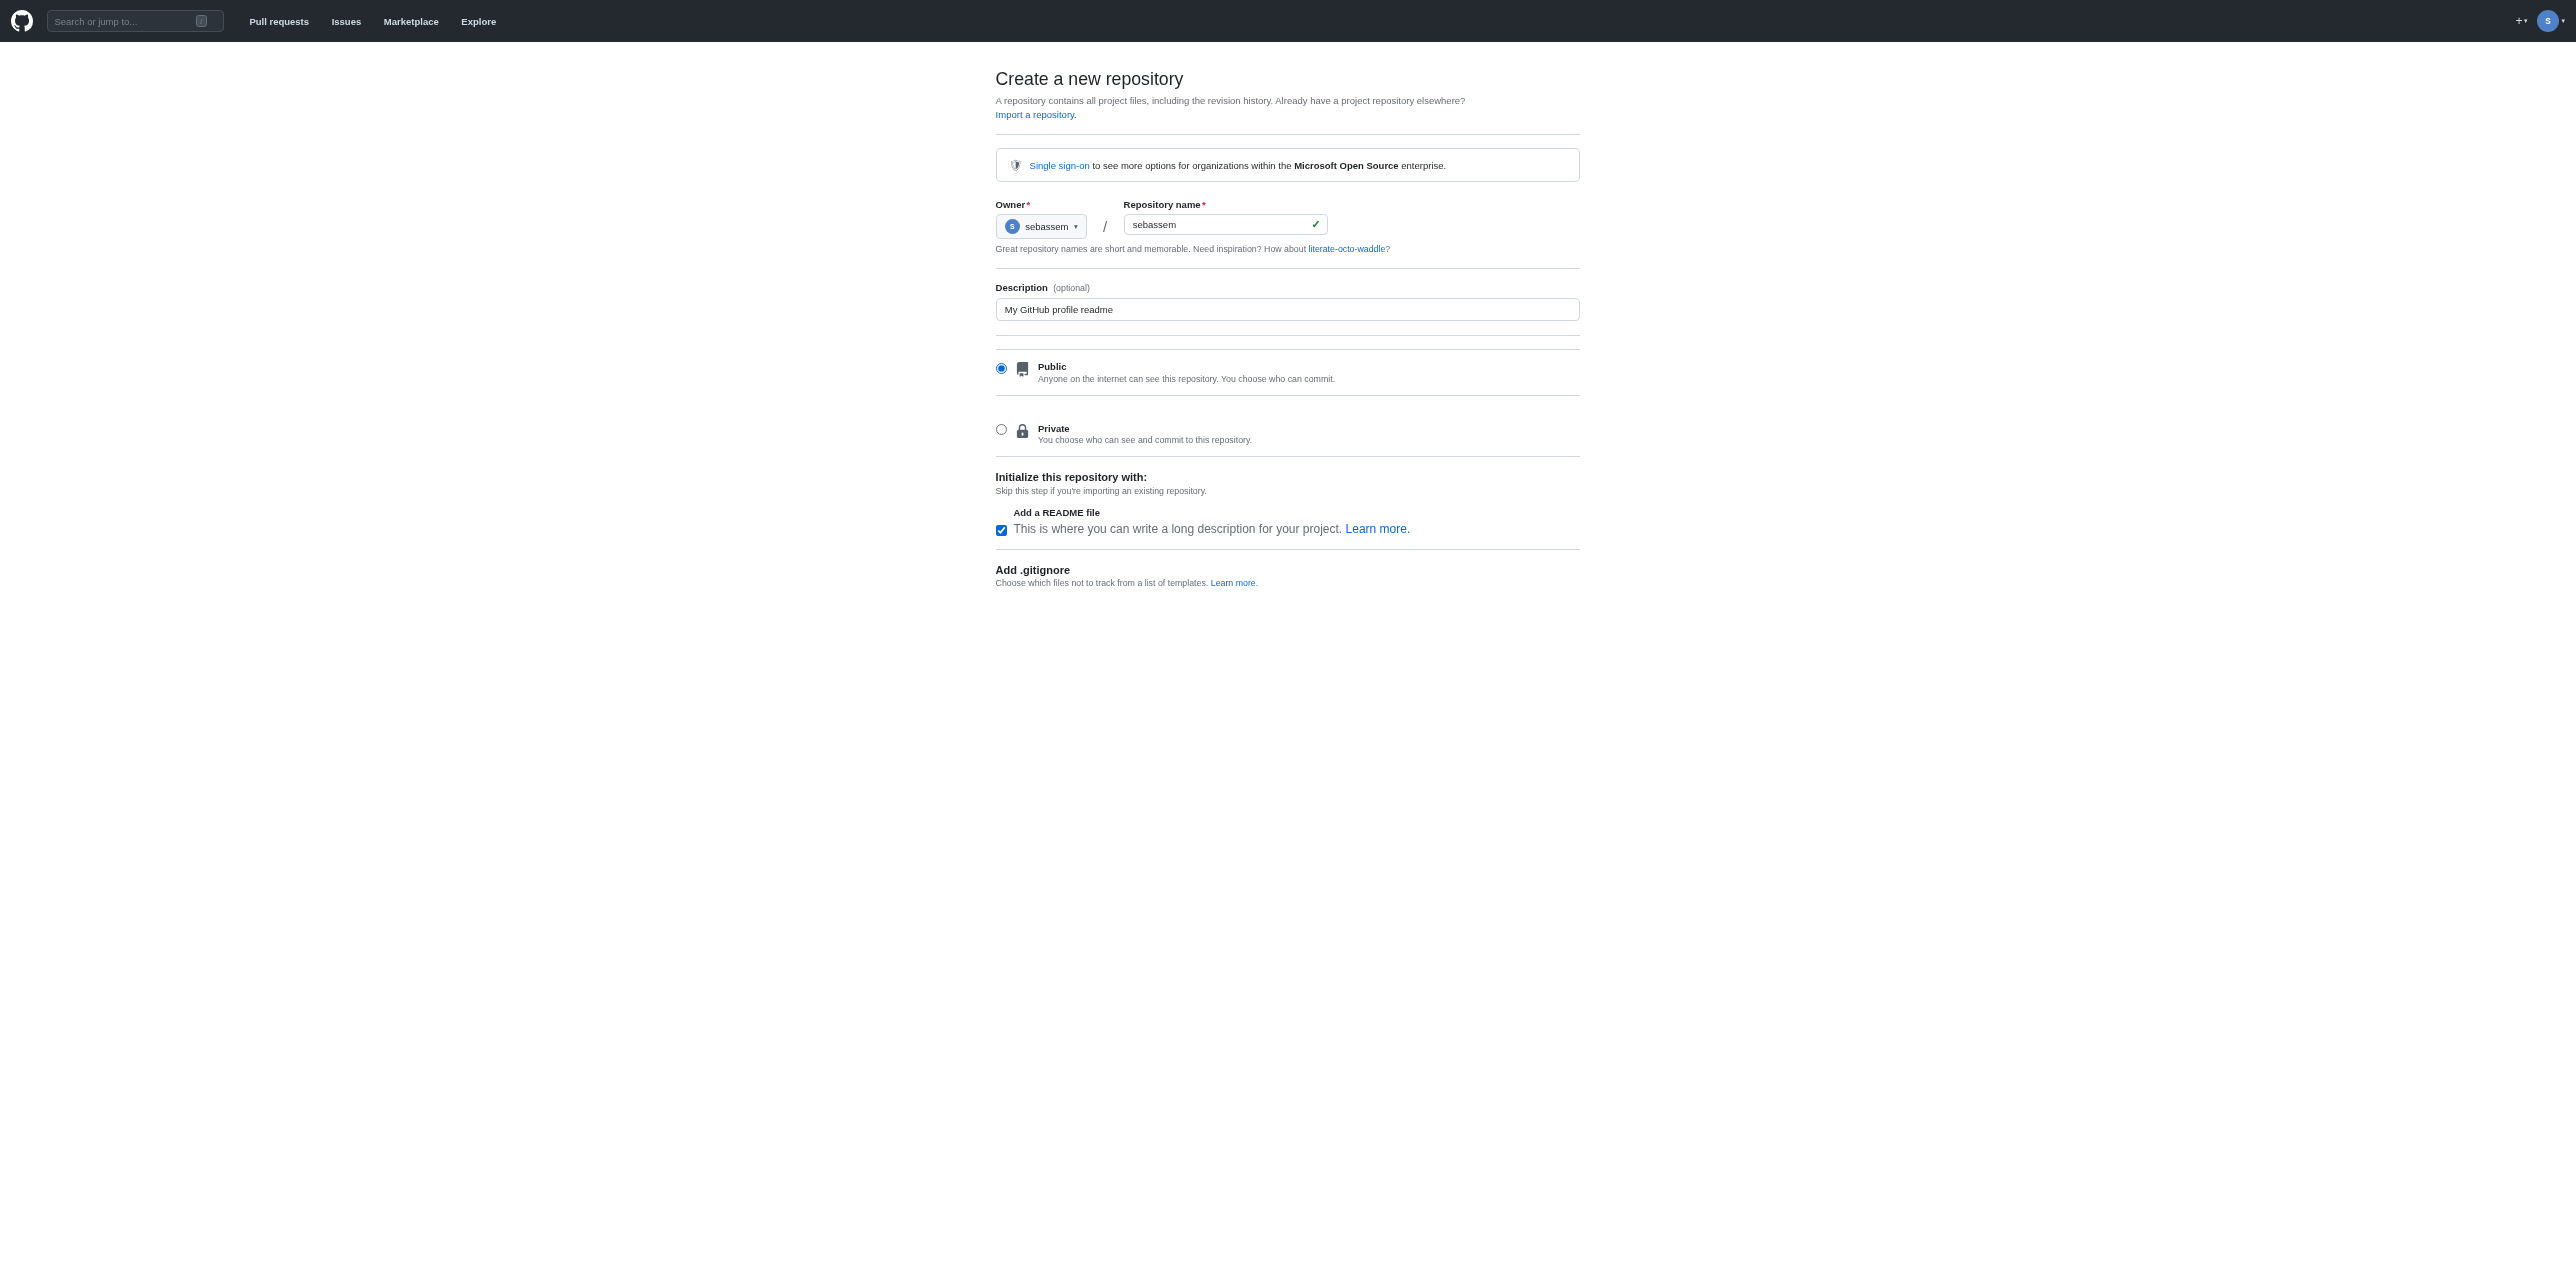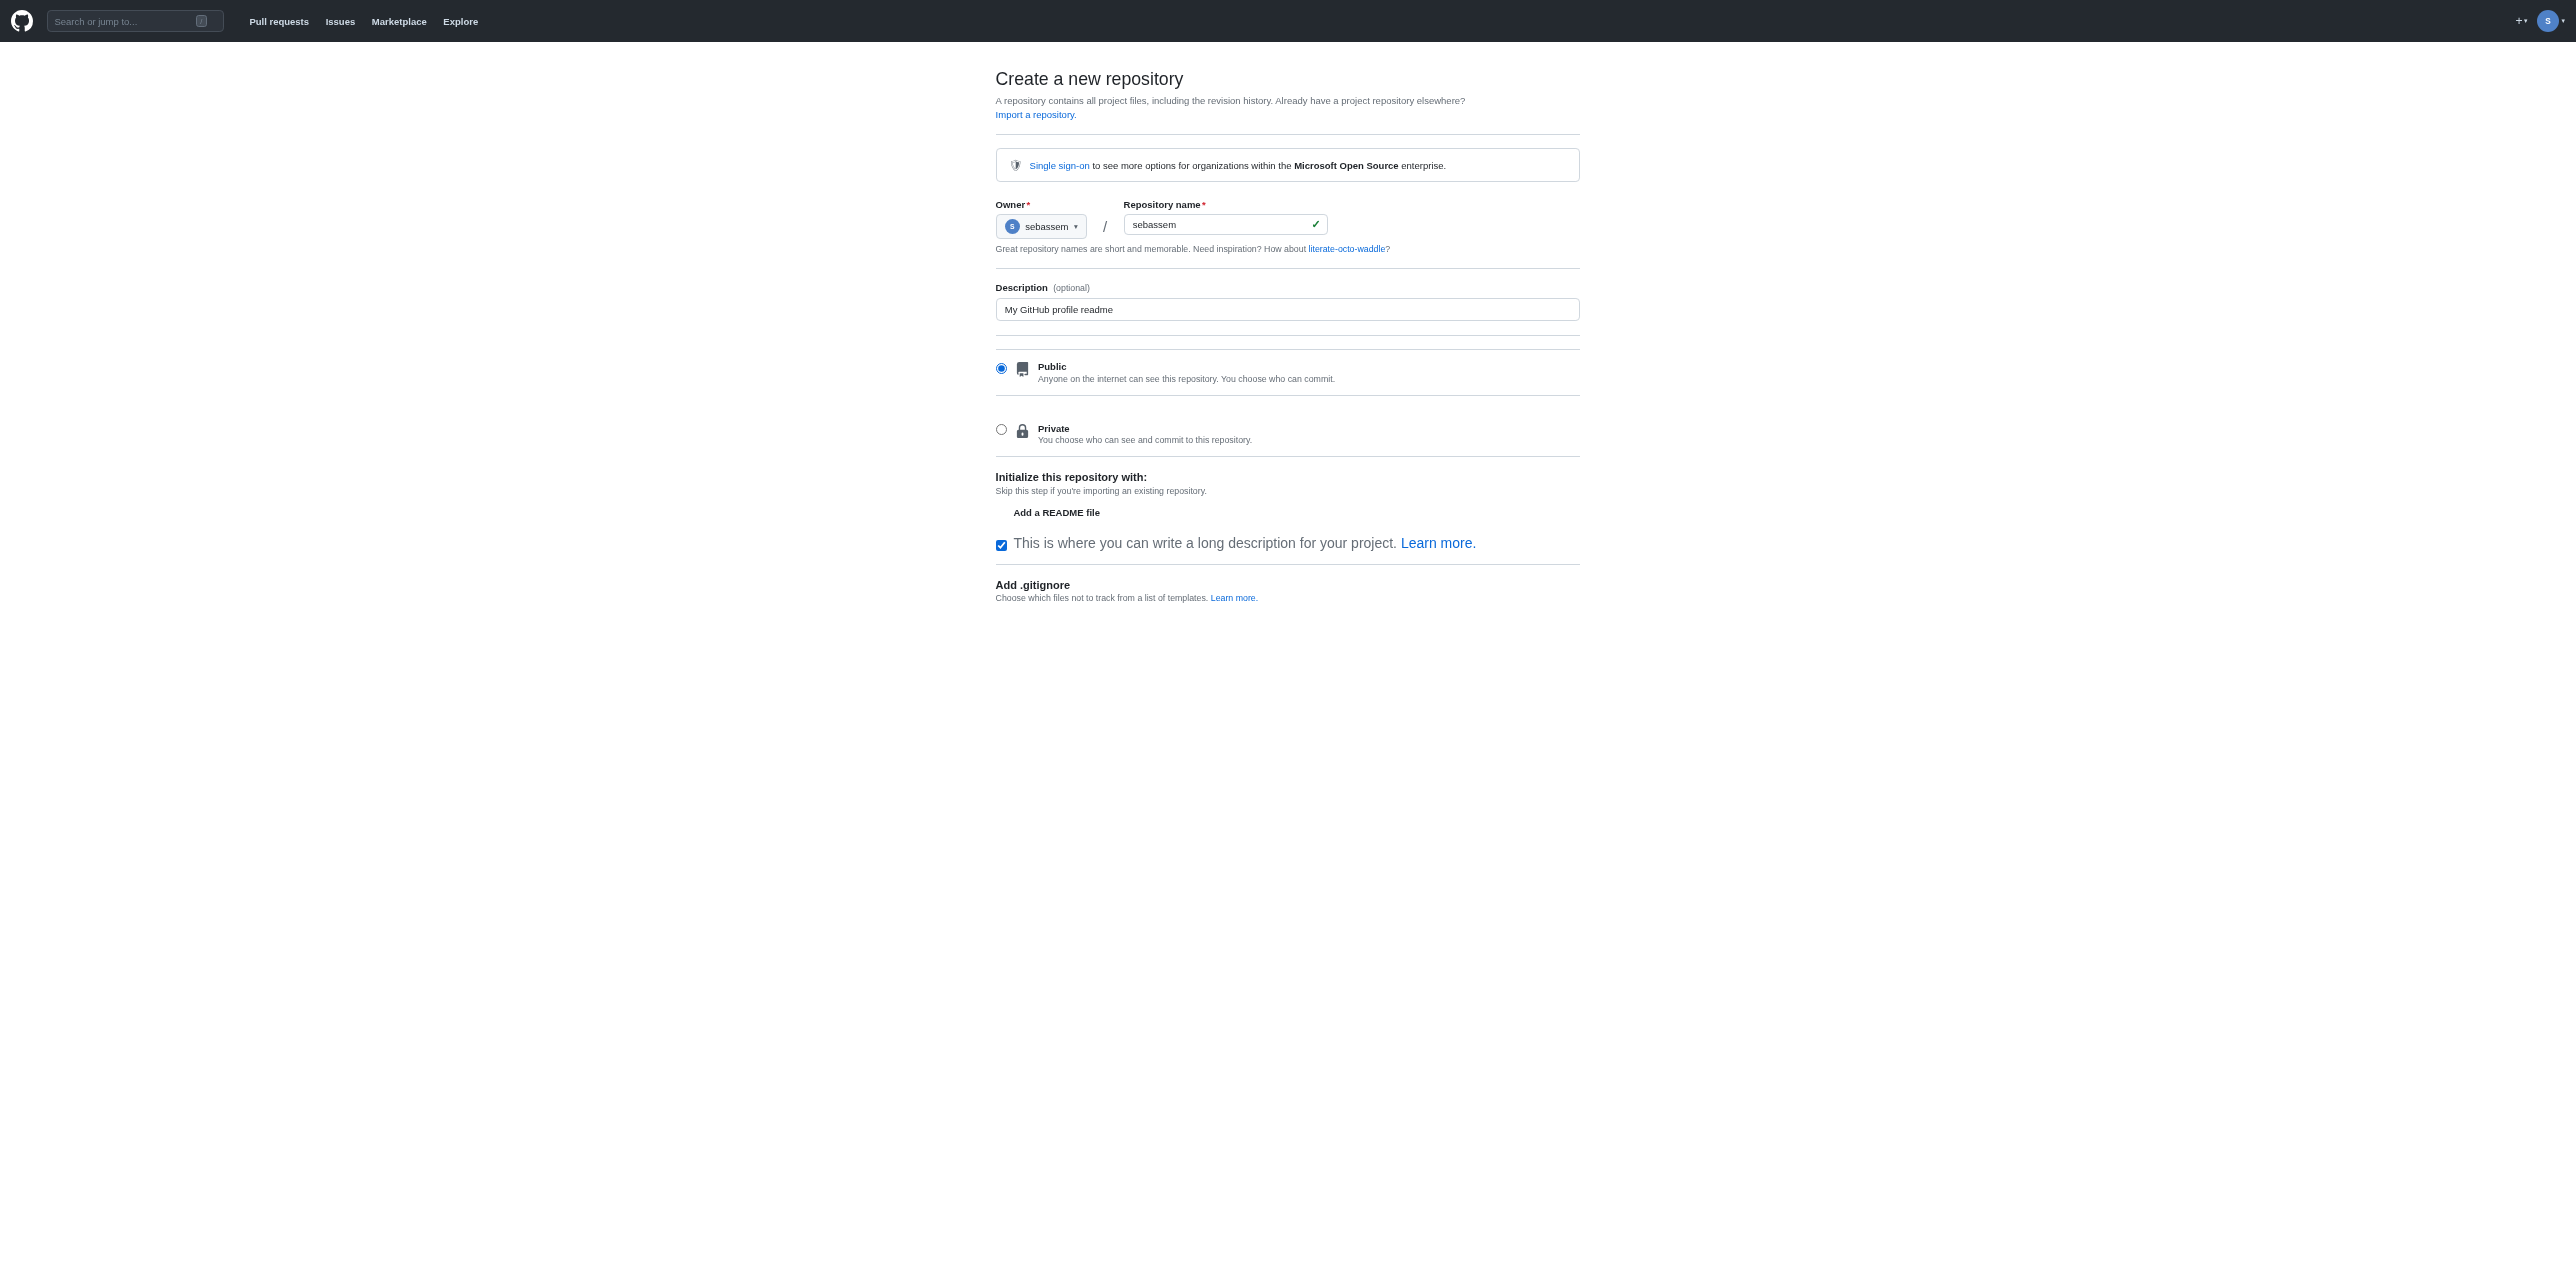--- a/index.html
+++ b/index.html
@@ -45,21 +45,21 @@
       background: #444c56;
       border: 0.7px solid #636e7b;
       border-radius: 2.7px;
       color: #768390;
       font-size: 7.5px;
       padding: 0.7px 3.4px;
     }
     .navbar-links {
       display: flex;
       align-items: center;
-      gap: 3px;
+      gap: 9px;
       margin-left: 5.4px;
     }
     .navbar-links a {
       color: #cdd9e5;
       text-decoration: none;
       font-size: 9.5px;
       font-weight: 600;
       padding: 5.4px 6.8px;
       border-radius: 4.1px;
     }
@@ -312,23 +312,23 @@
       margin-top: 0.7px;
       accent-color: #0969da;
       cursor: pointer;
     }
     .checkbox-label {
       font-size: 9.5px;
       font-weight: 600;
       color: #1f2328;
     }
     .checkbox-desc {
-      font-size: 14px;
-      color: #656d76;
-      margin-top: 17px;
+      font-size: 12px;
+      color: #656d76;
+      margin-top: 4px;
     }
     .learn-link {
       color: #0969da;
       text-decoration: none;
     }
 
     
     .gitignore-section {
       margin-top: 11px;
     }

